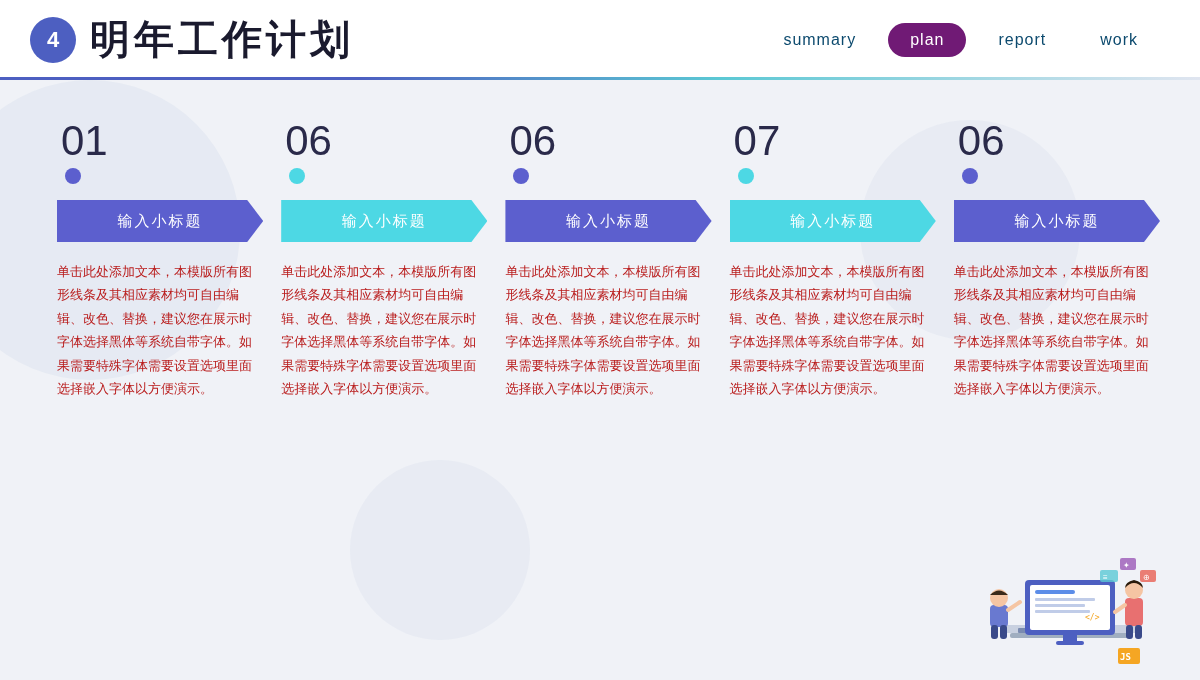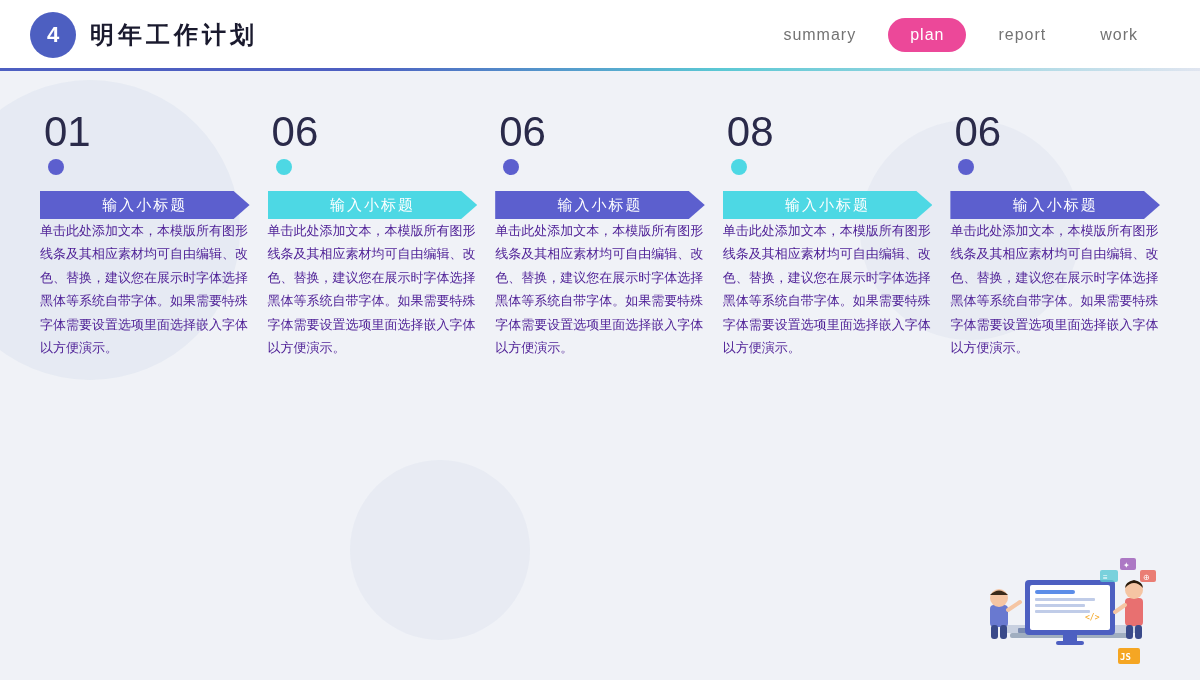--- a/index.html
+++ b/index.html
@@ -65,59 +65,59 @@
       border-radius: 50%;
       background: #4d5fc1;
       color: #fff;
       font-size: 22px;
       font-weight: bold;
       display: flex;
       align-items: center;
       justify-content: center;
     }
     .header-title {
-      font-size: 24px;
+      font-size: 40px;
       font-weight: bold;
       color: #1a1a2e;
       letter-spacing: 4px;
     }
     .nav {
       display: flex;
       align-items: center;
       gap: 10px;
     }
     .nav-item {
       padding: 8px 22px;
       font-size: 16px;
       cursor: pointer;
       border-radius: 25px;
-      color: #737373;
+      color: #0c4a6e;
       font-weight: 400;
       letter-spacing: 1px;
     }
     .nav-item.active {
-      background: #ec4899;
+      background: #701a75;
       color: #fff;
       font-weight: 500;
     }
     .nav-item:not(.active) {
       background: transparent;
     }
 
     
     .divider {
       height: 3px;
       background: linear-gradient(to right, #4d5fc1 30%, #5bc8d4 60%, #e0e5f0 100%);
       position: relative;
       z-index: 10;
     }
 
     
     .main {
-      padding: 40px 40px 20px 40px;
+      padding: 40px 40px 20px 57px;
       position: relative;
       z-index: 5;
     }
 
     .columns {
       display: flex;
       gap: 18px;
     }
 
     .col {
@@ -142,25 +142,26 @@
       height: 16px;
       border-radius: 50%;
       margin-bottom: 16px;
       align-self: flex-start;
       margin-left: 8px;
     }
 
     
     .banner {
       width: 100%;
-      height: 28px;
+      height: 42px;
       display: flex;
       align-items: center;
       justify-content: center;
       position: relative;
+      margin-bottom: 18px;
       clip-path: polygon(0 0, calc(100% - 16px) 0, 100% 50%, calc(100% - 16px) 100%, 0 100%);
     }
     .banner-text {
       font-size: 15px;
       color: #fff;
       font-weight: 500;
       letter-spacing: 2px;
       z-index: 1;
     }
 
@@ -171,21 +172,21 @@
     .col-2 .banner { background: #4dd8e4; }
     .col-3 .col-dot { background: #5c5fce; }
     .col-3 .banner { background: #5c5fce; }
     .col-4 .col-dot { background: #4dd8e4; }
     .col-4 .banner { background: #4dd8e4; }
     .col-5 .col-dot { background: #5c5fce; }
     .col-5 .banner { background: #5c5fce; }
 
     .col-text {
       font-size: 13px;
-      color: #4c1d95;
+      color: #b91c1c;
       line-height: 1.8;
     }
 
     
     .illustration {
       position: absolute;
       bottom: 10px;
       right: 30px;
       width: 200px;
       height: 140px;
@@ -243,21 +244,21 @@
     <div class="col col-3">
       <div class="col-number">06</div>
       <div class="col-dot"></div>
       <div class="banner">
         <span class="banner-text">输入小标题</span>
       </div>
       <p class="col-text">单击此处添加文本，本模版所有图形线条及其相应素材均可自由编辑、改色、替换，建议您在展示时字体选择黑体等系统自带字体。如果需要特殊字体需要设置选项里面选择嵌入字体以方便演示。</p>
     </div>
 
     <div class="col col-4">
-      <div class="col-number">08</div>
+      <div class="col-number">07</div>
       <div class="col-dot"></div>
       <div class="banner">
         <span class="banner-text">输入小标题</span>
       </div>
       <p class="col-text">单击此处添加文本，本模版所有图形线条及其相应素材均可自由编辑、改色、替换，建议您在展示时字体选择黑体等系统自带字体。如果需要特殊字体需要设置选项里面选择嵌入字体以方便演示。</p>
     </div>
 
     <div class="col col-5">
       <div class="col-number">06</div>
       <div class="col-dot"></div>

